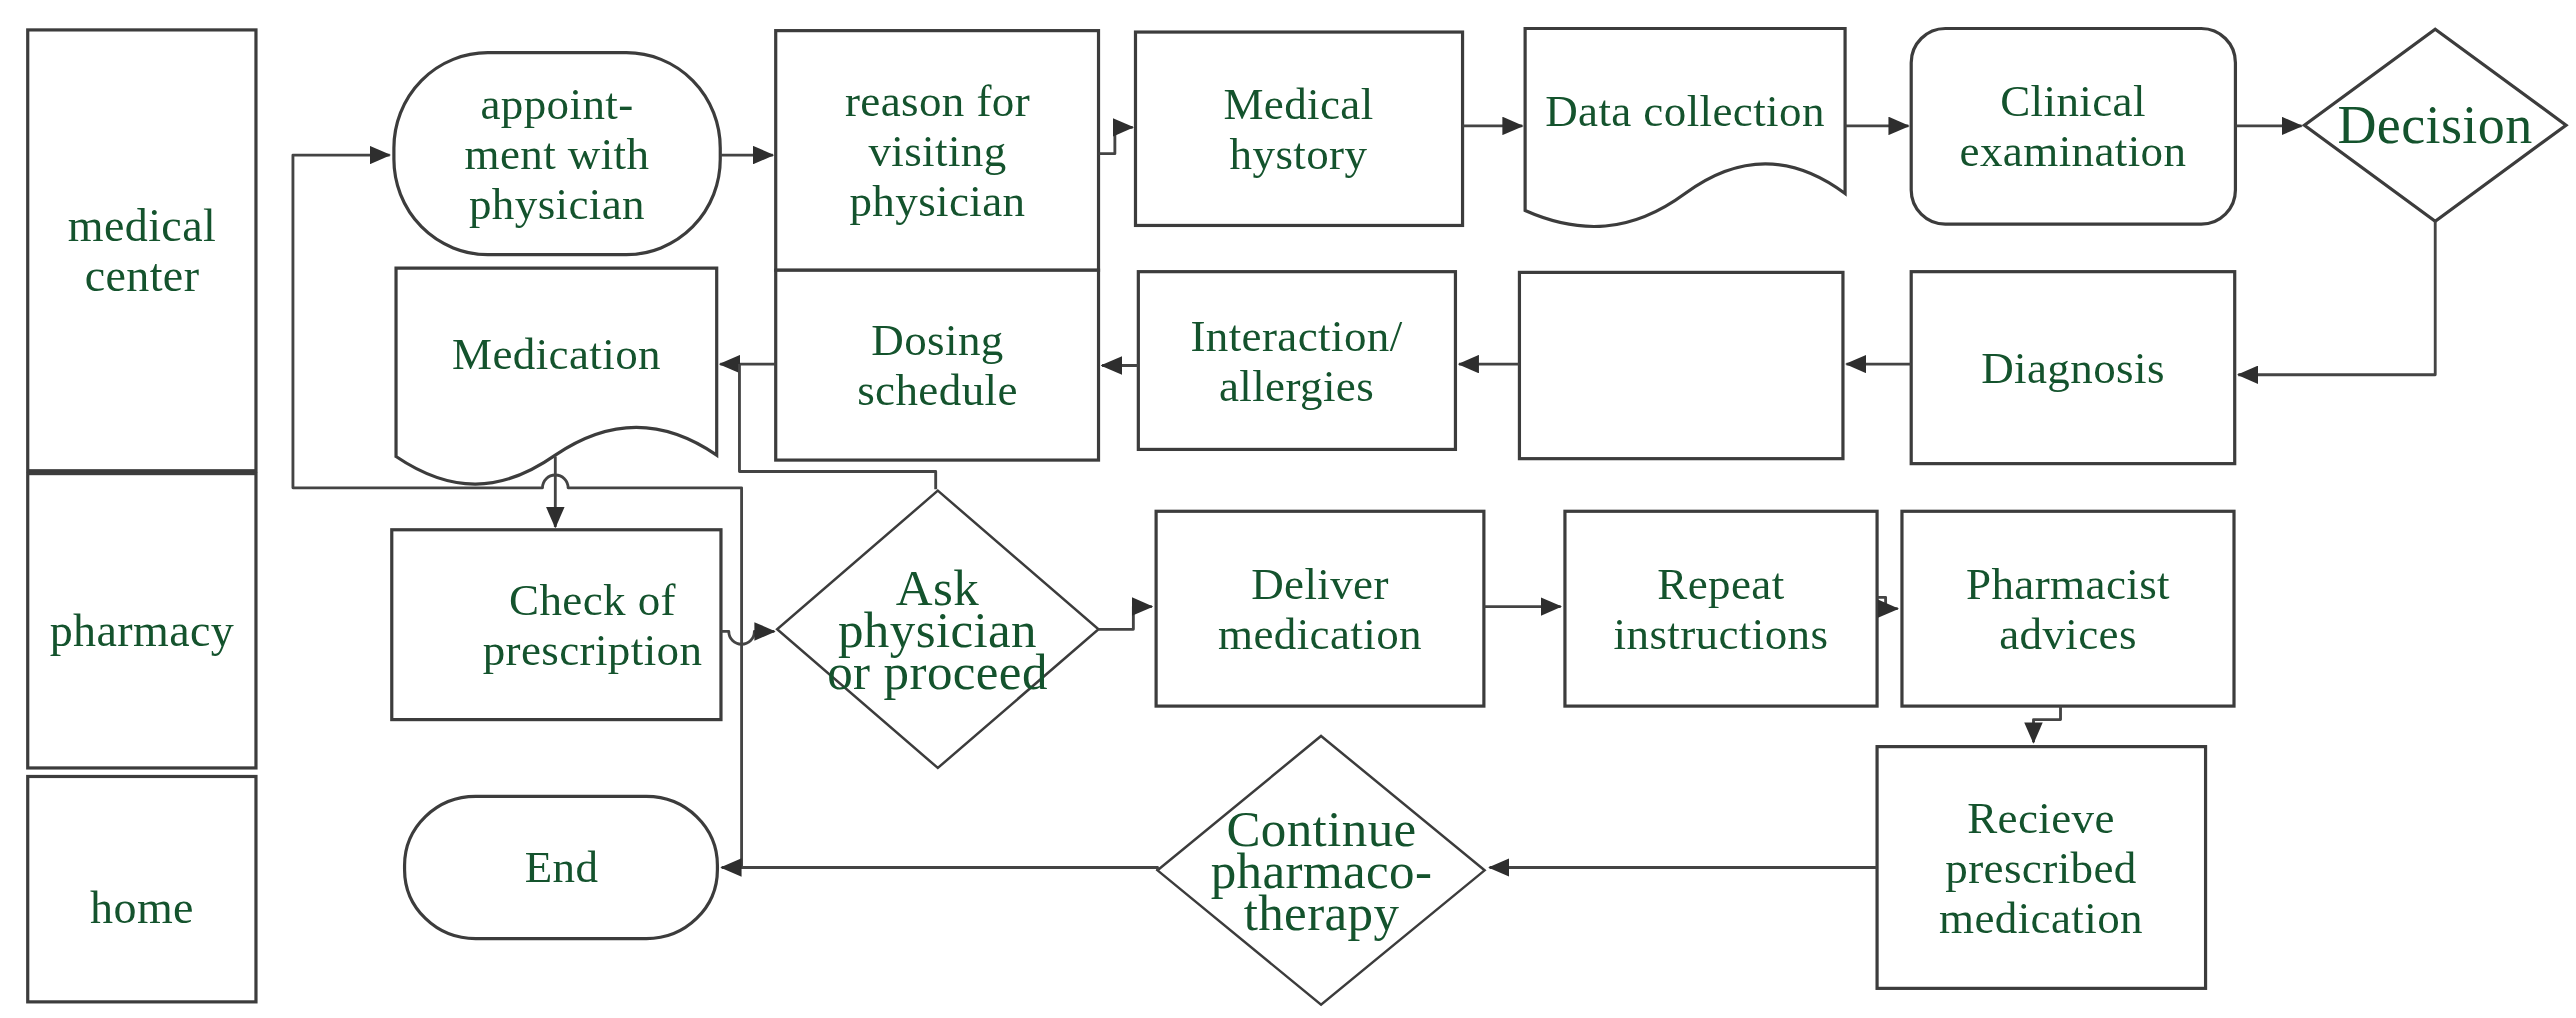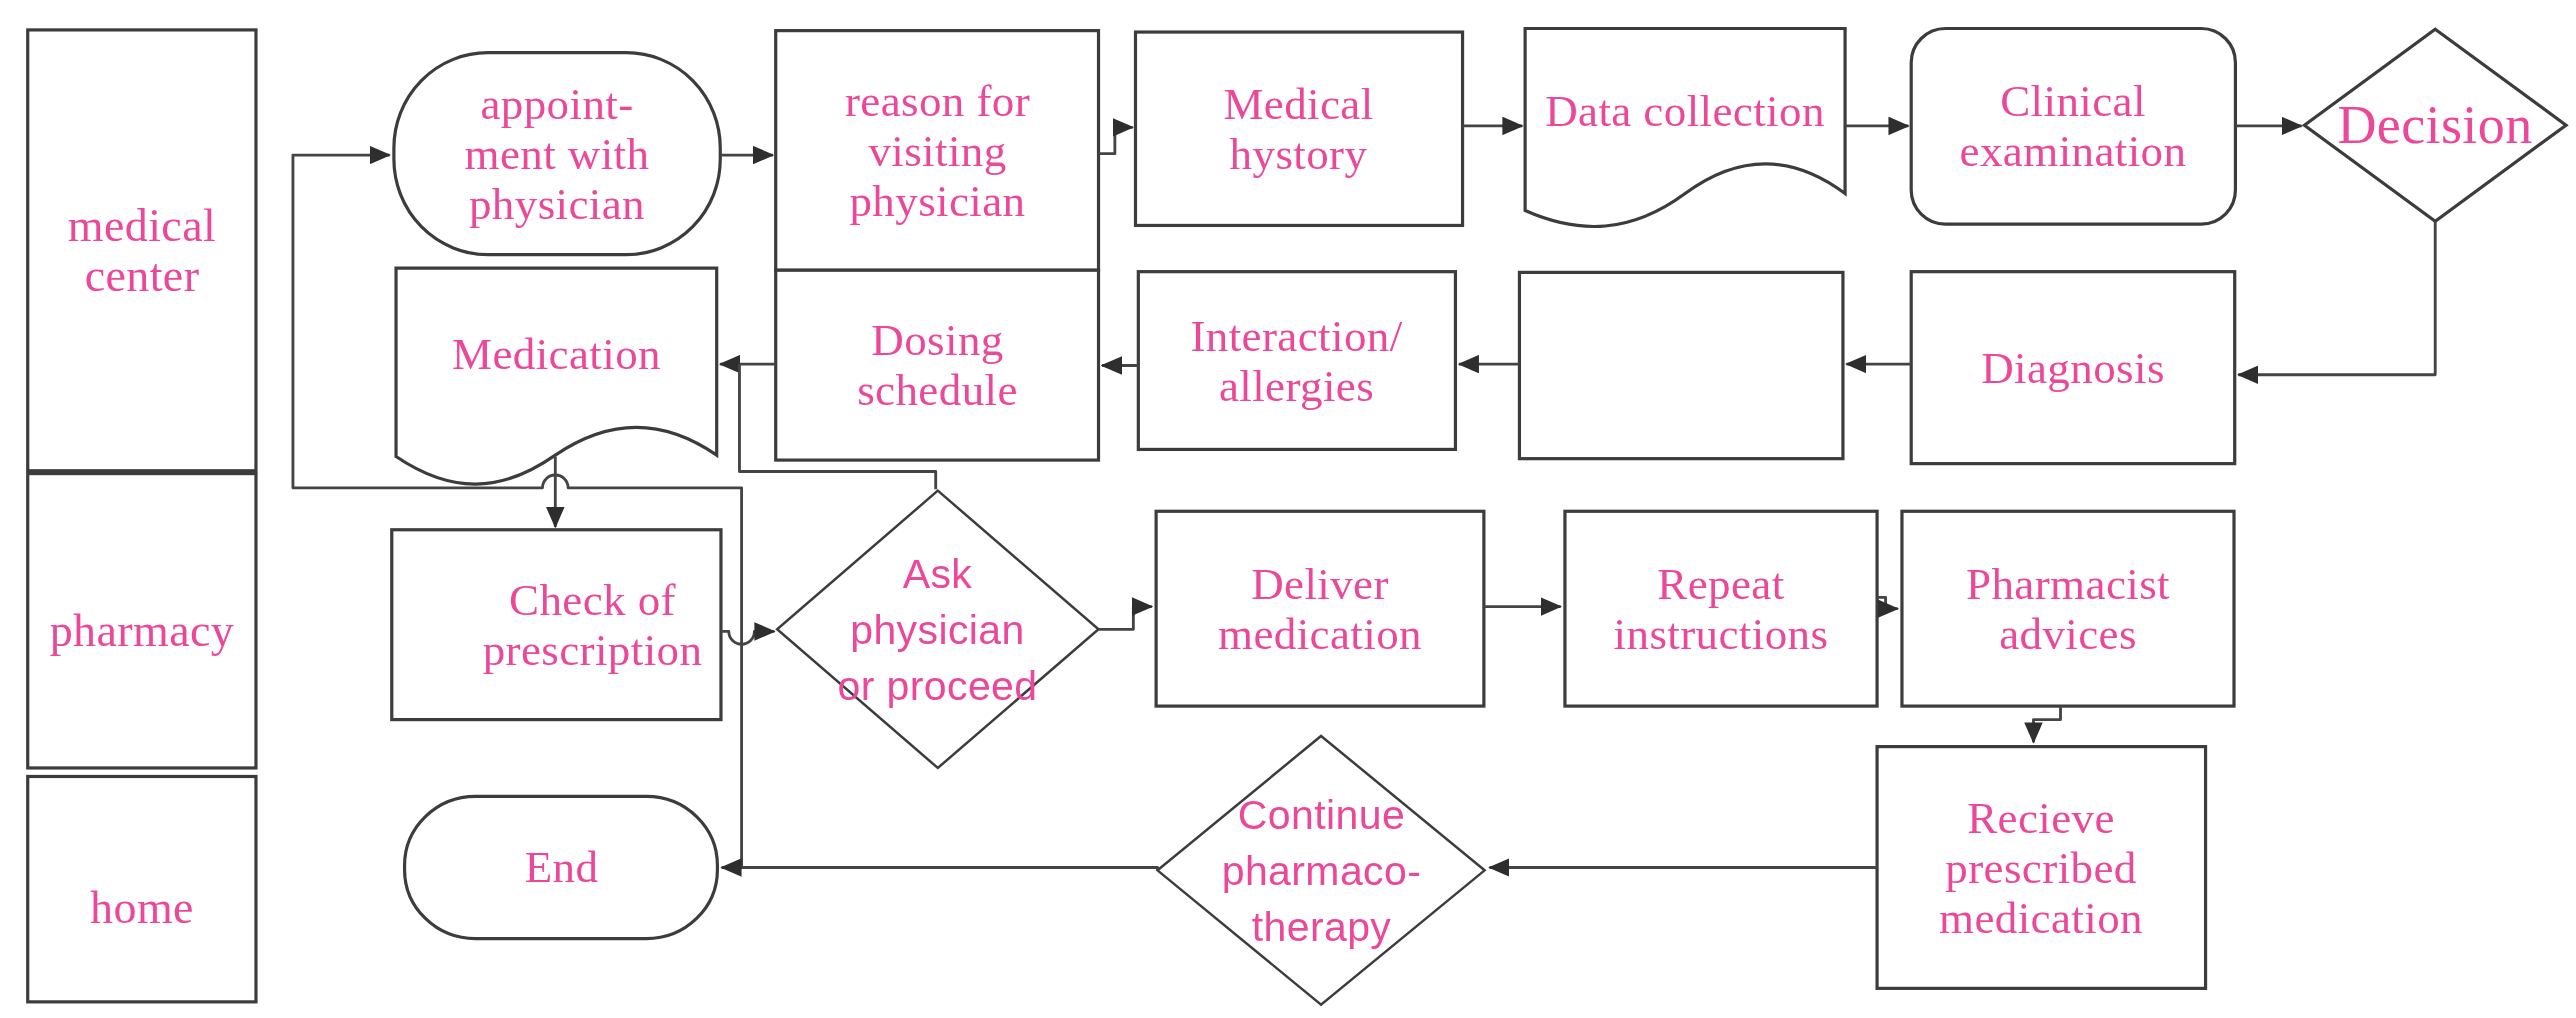--- a/index.html
+++ b/index.html
@@ -12,31 +12,31 @@
     overflow: hidden;
   }
   #wires { position: absolute; left: 0; top: 0; }
   .lbl {
     position: absolute;
     display: flex;
     align-items: center;
     justify-content: center;
     text-align: center;
     white-space: pre-line;
-    color: #ec4899;
+    color: #14532d;
     font-size: 45px;
     line-height: 50px;
     letter-spacing: 0.4px;
     pointer-events: none;
   }
   .lbl.lane { font-size: 46px; }
   .lbl.sans {
-    font-family: Liberation Sans, sans-serif;
-    font-size: 41px;
-    line-height: 56px;
+    font-family: Liberation Serif, serif;
+    font-size: 51px;
+    line-height: 42px;
   }
   .lbl.big { font-size: 54px; }
 </style>
 </head>
 <body>
 
 <div id="canvas">
 
   <svg id="wires" width="2576" height="1019" viewBox="0 0 3623 1433">
     <defs>

